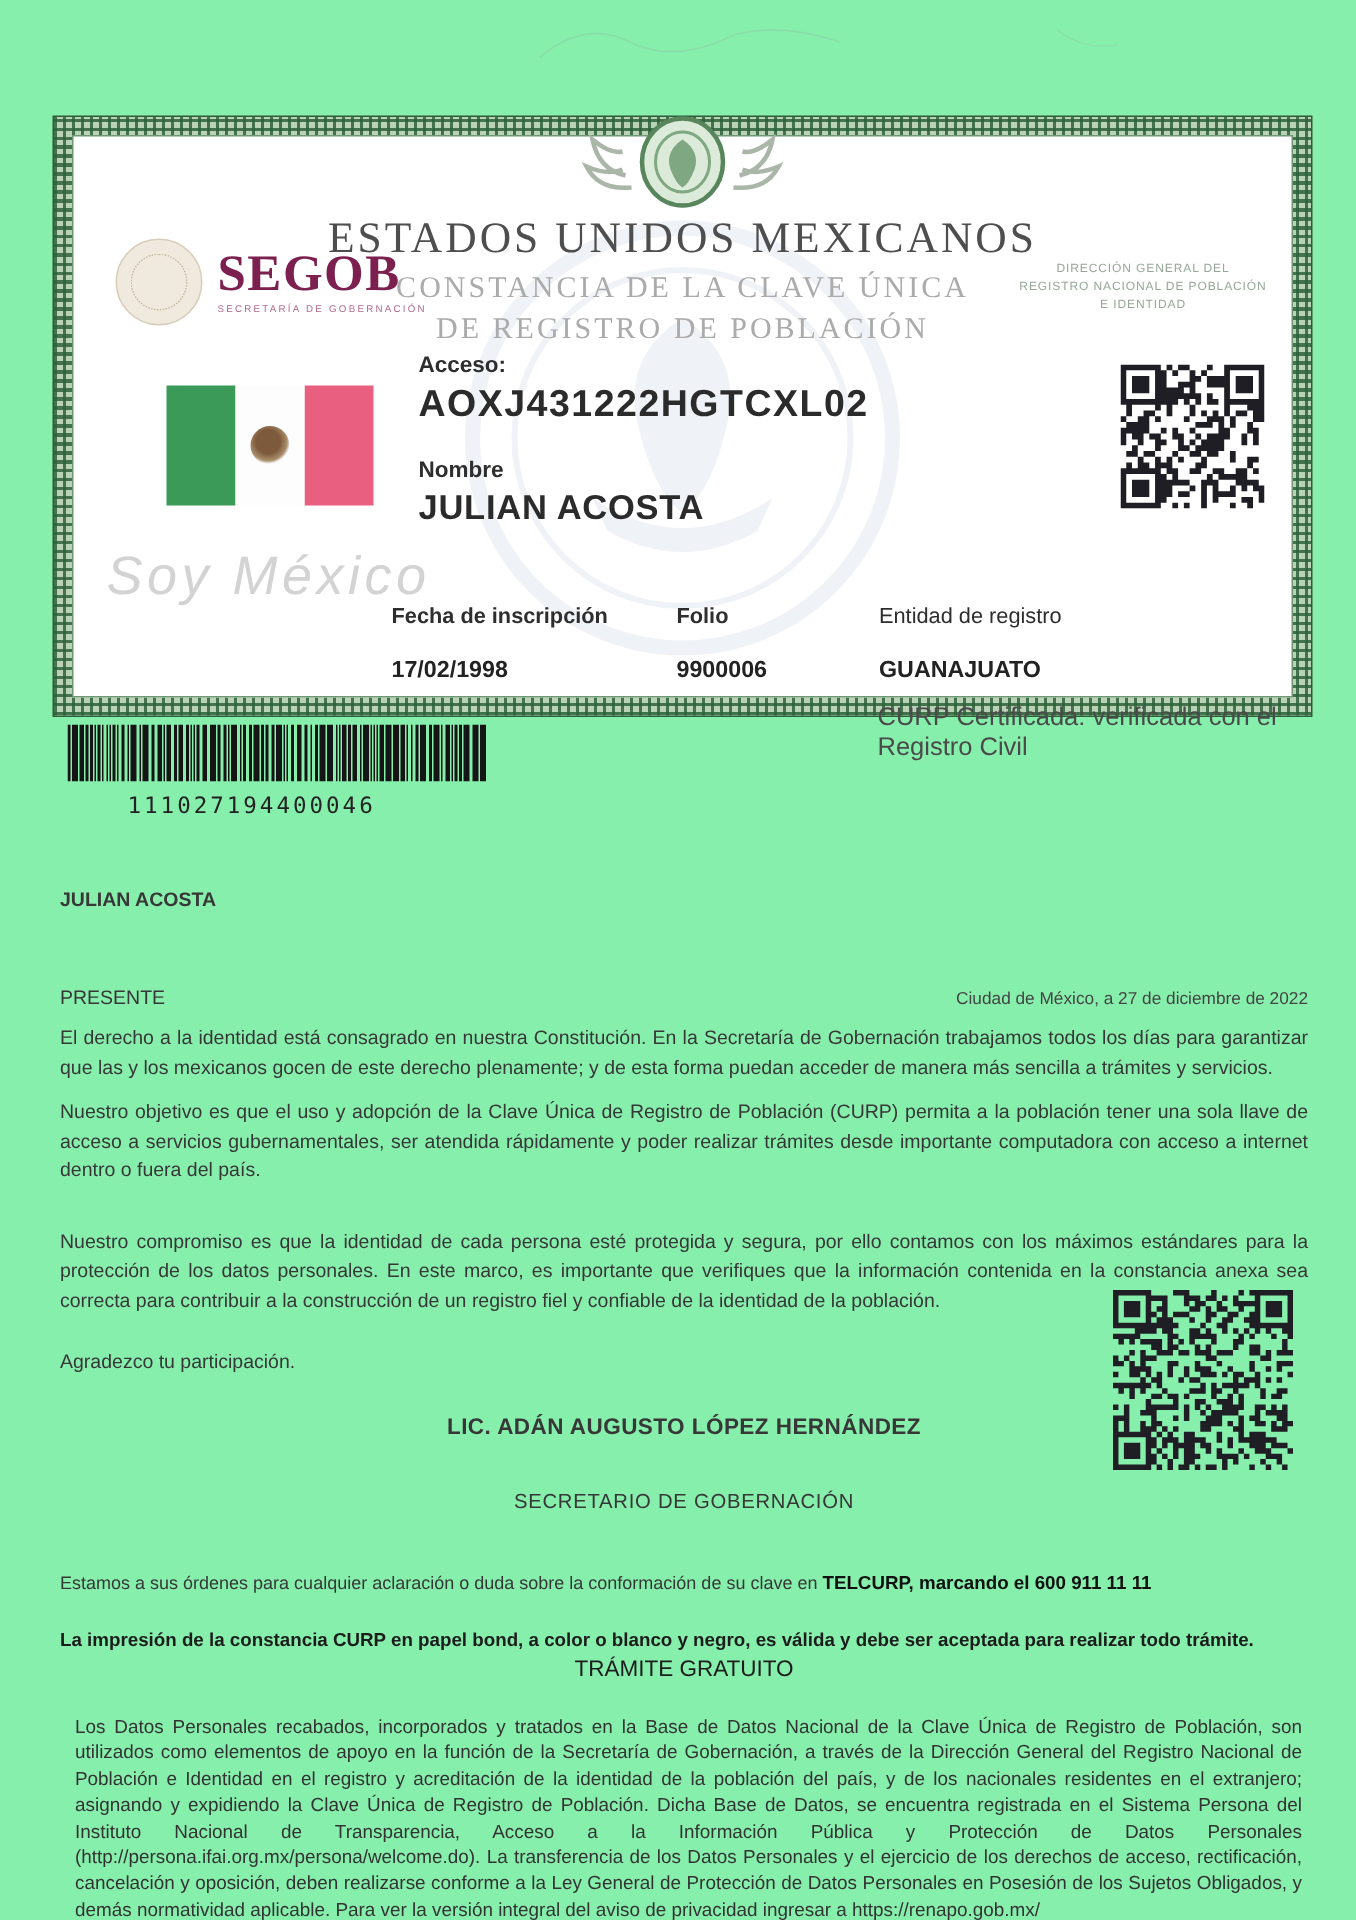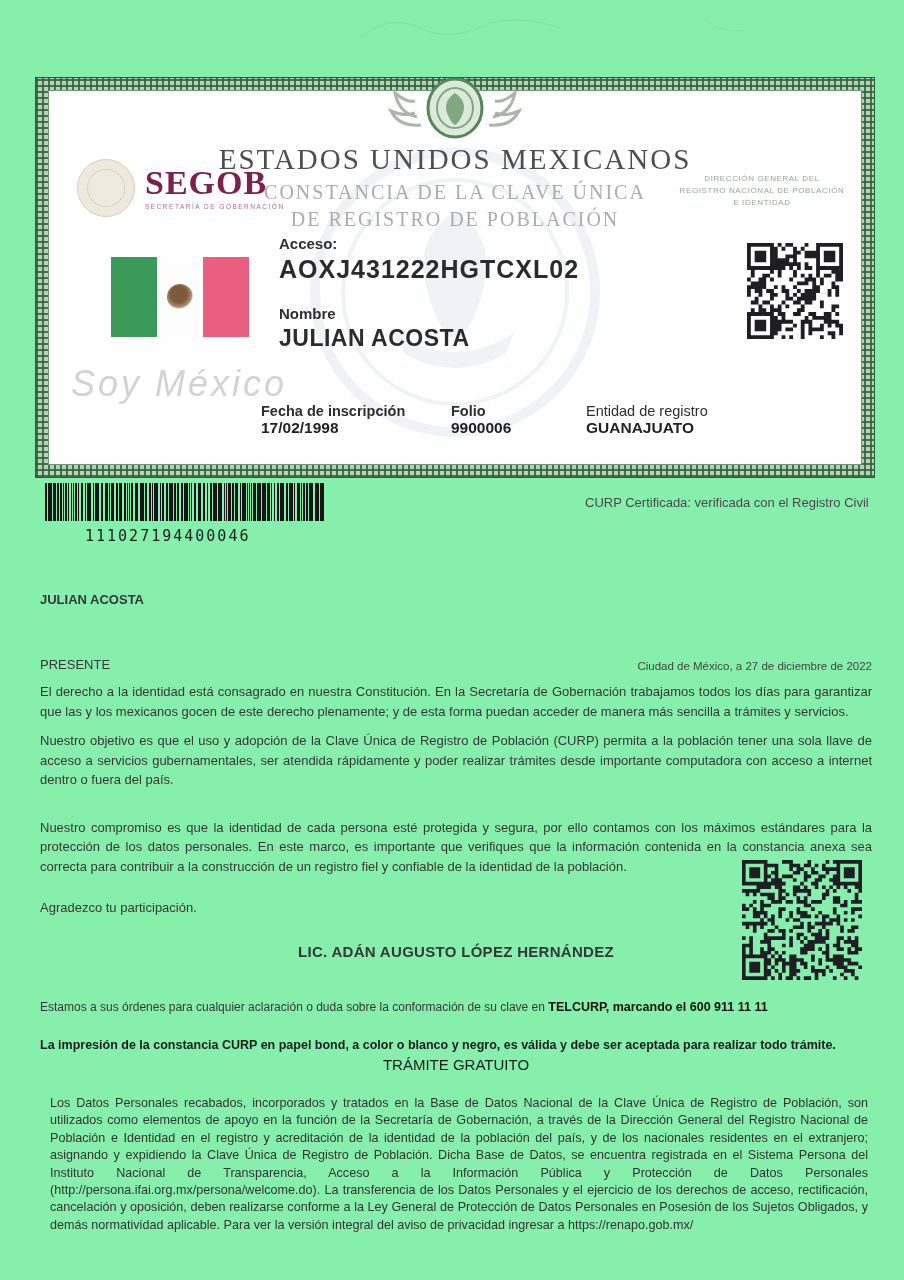--- a/index.html
+++ b/index.html
@@ -52,30 +52,30 @@
   .flag-emblem { position:absolute; left:50%; top:50%; transform:translate(-50%,-50%); width:26px; height:26px;
     border-radius:50%; background:radial-gradient(circle at 45% 40%, #7d5a3c 0 38%, #a98e6b 60%, transparent 70%); }
 
   .soy-mexico { position:absolute; left:22px; top:272px; font-size:36px; font-style:italic; color:#d3d3d3; letter-spacing:3px; }
 
   .qr1 { position:absolute; right:18px; top:152px; width:96px; height:96px; }
 
   .fields { position:absolute; left:212px; top:312px; display:flex; }
   .field { }
   .field .f-label { font-size:14.5px; color:#2e2e2e; }
-  .field .f-value { font-size:15.5px; font-weight:bold; color:#222; margin-top:0; }
+  .field .f-value { font-size:15.5px; font-weight:bold; color:#222; margin-top:19px; }
   .field.bold-label .f-label { font-weight:bold; }
   .field-1 { width:190px; }
   .field-2 { width:135px; }
   .field-3 { width:210px; }
 
   
   .barcode-wrap { position:absolute; left:45px; top:483px; }
   .barcode-num { font-family:"DejaVu Sans Mono", monospace; font-size:15px; color:#222; letter-spacing:2px; margin-top:2px; margin-left:40px; }
-  .certified-note { position:absolute; left:585px; top:495px; font-size:13px; color:#4a4a4a; }
+  .certified-note { position:absolute; left:585px; top:468px; font-size:17px; color:#4a4a4a; }
 
   
   .letter { position:absolute; left:40px; top:592px; width:832px; font-size:13px; color:#373737; }
   .recipient { font-weight:bold; font-size:13px; }
   .salute-row { display:flex; justify-content:space-between; align-items:flex-end; margin-top:50px; }
   .salutation { font-size:13px; }
   .date-line { font-size:11.5px; color:#444; }
   .para { text-align:justify; line-height:1.5; margin-top:10px; }
   .para.p3 { margin-top:28px; }
   .thanks { margin-top:24px; }
@@ -265,20 +265,21 @@
       <div class="salutation">PRESENTE</div>
       <div class="date-line">Ciudad de México, a 27 de diciembre de 2022</div>
     </div>
 
     <div class="para">El derecho a la identidad está consagrado en nuestra Constitución. En la Secretaría de Gobernación trabajamos todos los días para garantizar que las y los mexicanos gocen de este derecho plenamente; y de esta forma puedan acceder de manera más sencilla a trámites y servicios.</div>
     <div class="para">Nuestro objetivo es que el uso y adopción de la Clave Única de Registro de Población (CURP) permita a la población tener una sola llave de acceso a servicios gubernamentales, ser atendida rápidamente y poder realizar trámites desde importante computadora con acceso a internet dentro o fuera del país.</div>
     <div class="para p3">Nuestro compromiso es que la identidad de cada persona esté protegida y segura, por ello contamos con los máximos estándares para la protección de los datos personales. En este marco, es importante que verifiques que la información contenida en la constancia anexa sea correcta para contribuir a la construcción de un registro fiel y confiable de la identidad de la población.</div>
     <div class="thanks">Agradezco tu participación.</div>
 
     <div class="sig-name">LIC. ADÁN AUGUSTO LÓPEZ HERNÁNDEZ</div>
+    <div class="sig-title">SECRETARIO DE GOBERNACIÓN</div>
 
     <svg class="qr2 qr" viewBox="0 0 33 33">
         <path d="M0 0h1v1h-1zM1 0h1v1h-1zM2 0h1v1h-1zM3 0h1v1h-1zM4 0h1v1h-1zM5 0h1v1h-1zM6 0h1v1h-1zM11 0h1v1h-1zM12 0h1v1h-1zM13 0h1v1h-1zM18 0h1v1h-1zM23 0h1v1h-1zM25 0h1v1h-1zM26 0h1v1h-1zM27 0h1v1h-1zM28 0h1v1h-1zM29 0h1v1h-1zM30 0h1v1h-1zM31 0h1v1h-1zM32 0h1v1h-1zM0 1h1v1h-1zM6 1h1v1h-1zM7 1h1v1h-1zM8 1h1v1h-1zM9 1h1v1h-1zM13 1h1v1h-1zM14 1h1v1h-1zM15 1h1v1h-1zM17 1h1v1h-1zM18 1h1v1h-1zM20 1h1v1h-1zM22 1h1v1h-1zM26 1h1v1h-1zM32 1h1v1h-1zM0 2h1v1h-1zM2 2h1v1h-1zM3 2h1v1h-1zM4 2h1v1h-1zM6 2h1v1h-1zM9 2h1v1h-1zM13 2h1v1h-1zM15 2h1v1h-1zM16 2h1v1h-1zM19 2h1v1h-1zM22 2h1v1h-1zM23 2h1v1h-1zM24 2h1v1h-1zM25 2h1v1h-1zM26 2h1v1h-1zM28 2h1v1h-1zM29 2h1v1h-1zM30 2h1v1h-1zM32 2h1v1h-1zM0 3h1v1h-1zM2 3h1v1h-1zM3 3h1v1h-1zM4 3h1v1h-1zM6 3h1v1h-1zM8 3h1v1h-1zM9 3h1v1h-1zM14 3h1v1h-1zM15 3h1v1h-1zM17 3h1v1h-1zM19 3h1v1h-1zM20 3h1v1h-1zM23 3h1v1h-1zM26 3h1v1h-1zM28 3h1v1h-1zM29 3h1v1h-1zM30 3h1v1h-1zM32 3h1v1h-1zM0 4h1v1h-1zM2 4h1v1h-1zM3 4h1v1h-1zM4 4h1v1h-1zM6 4h1v1h-1zM7 4h1v1h-1zM9 4h1v1h-1zM11 4h1v1h-1zM12 4h1v1h-1zM13 4h1v1h-1zM17 4h1v1h-1zM18 4h1v1h-1zM21 4h1v1h-1zM22 4h1v1h-1zM25 4h1v1h-1zM26 4h1v1h-1zM28 4h1v1h-1zM29 4h1v1h-1zM30 4h1v1h-1zM32 4h1v1h-1zM0 5h1v1h-1zM6 5h1v1h-1zM8 5h1v1h-1zM9 5h1v1h-1zM10 5h1v1h-1zM14 5h1v1h-1zM17 5h1v1h-1zM20 5h1v1h-1zM21 5h1v1h-1zM24 5h1v1h-1zM25 5h1v1h-1zM26 5h1v1h-1zM32 5h1v1h-1zM0 6h1v1h-1zM1 6h1v1h-1zM2 6h1v1h-1zM3 6h1v1h-1zM4 6h1v1h-1zM5 6h1v1h-1zM6 6h1v1h-1zM7 6h1v1h-1zM8 6h1v1h-1zM9 6h1v1h-1zM10 6h1v1h-1zM11 6h1v1h-1zM16 6h1v1h-1zM19 6h1v1h-1zM20 6h1v1h-1zM25 6h1v1h-1zM26 6h1v1h-1zM27 6h1v1h-1zM28 6h1v1h-1zM29 6h1v1h-1zM30 6h1v1h-1zM31 6h1v1h-1zM32 6h1v1h-1zM4 7h1v1h-1zM5 7h1v1h-1zM6 7h1v1h-1zM7 7h1v1h-1zM9 7h1v1h-1zM10 7h1v1h-1zM14 7h1v1h-1zM15 7h1v1h-1zM17 7h1v1h-1zM20 7h1v1h-1zM22 7h1v1h-1zM24 7h1v1h-1zM26 7h1v1h-1zM28 7h1v1h-1zM31 7h1v1h-1zM32 7h1v1h-1zM0 8h1v1h-1zM1 8h1v1h-1zM2 8h1v1h-1zM3 8h1v1h-1zM4 8h1v1h-1zM10 8h1v1h-1zM11 8h1v1h-1zM14 8h1v1h-1zM15 8h1v1h-1zM16 8h1v1h-1zM17 8h1v1h-1zM18 8h1v1h-1zM23 8h1v1h-1zM25 8h1v1h-1zM29 8h1v1h-1zM32 8h1v1h-1zM1 9h1v1h-1zM3 9h1v1h-1zM5 9h1v1h-1zM6 9h1v1h-1zM7 9h1v1h-1zM8 9h1v1h-1zM10 9h1v1h-1zM12 9h1v1h-1zM14 9h1v1h-1zM18 9h1v1h-1zM22 9h1v1h-1zM23 9h1v1h-1zM31 9h1v1h-1zM7 10h1v1h-1zM8 10h1v1h-1zM10 10h1v1h-1zM11 10h1v1h-1zM15 10h1v1h-1zM17 10h1v1h-1zM22 10h1v1h-1zM25 10h1v1h-1zM26 10h1v1h-1zM31 10h1v1h-1zM3 11h1v1h-1zM5 11h1v1h-1zM8 11h1v1h-1zM9 11h1v1h-1zM10 11h1v1h-1zM12 11h1v1h-1zM13 11h1v1h-1zM15 11h1v1h-1zM16 11h1v1h-1zM17 11h1v1h-1zM19 11h1v1h-1zM20 11h1v1h-1zM21 11h1v1h-1zM25 11h1v1h-1zM26 11h1v1h-1zM28 11h1v1h-1zM30 11h1v1h-1zM31 11h1v1h-1zM32 11h1v1h-1zM0 12h1v1h-1zM2 12h1v1h-1zM5 12h1v1h-1zM6 12h1v1h-1zM7 12h1v1h-1zM17 12h1v1h-1zM18 12h1v1h-1zM27 12h1v1h-1zM28 12h1v1h-1zM0 13h1v1h-1zM1 13h1v1h-1zM3 13h1v1h-1zM5 13h1v1h-1zM10 13h1v1h-1zM11 13h1v1h-1zM15 13h1v1h-1zM19 13h1v1h-1zM25 13h1v1h-1zM30 13h1v1h-1zM31 13h1v1h-1zM32 13h1v1h-1zM3 14h1v1h-1zM4 14h1v1h-1zM5 14h1v1h-1zM6 14h1v1h-1zM10 14h1v1h-1zM13 14h1v1h-1zM15 14h1v1h-1zM16 14h1v1h-1zM17 14h1v1h-1zM21 14h1v1h-1zM25 14h1v1h-1zM28 14h1v1h-1zM30 14h1v1h-1zM0 15h1v1h-1zM3 15h1v1h-1zM4 15h1v1h-1zM6 15h1v1h-1zM8 15h1v1h-1zM10 15h1v1h-1zM13 15h1v1h-1zM16 15h1v1h-1zM17 15h1v1h-1zM18 15h1v1h-1zM20 15h1v1h-1zM22 15h1v1h-1zM23 15h1v1h-1zM26 15h1v1h-1zM32 15h1v1h-1zM5 16h1v1h-1zM7 16h1v1h-1zM8 16h1v1h-1zM12 16h1v1h-1zM14 16h1v1h-1zM15 16h1v1h-1zM22 16h1v1h-1zM24 16h1v1h-1zM25 16h1v1h-1zM26 16h1v1h-1zM28 16h1v1h-1zM30 16h1v1h-1zM0 17h1v1h-1zM1 17h1v1h-1zM2 17h1v1h-1zM3 17h1v1h-1zM4 17h1v1h-1zM5 17h1v1h-1zM6 17h1v1h-1zM8 17h1v1h-1zM16 17h1v1h-1zM18 17h1v1h-1zM20 17h1v1h-1zM21 17h1v1h-1zM22 17h1v1h-1zM23 17h1v1h-1zM24 17h1v1h-1zM26 17h1v1h-1zM1 18h1v1h-1zM3 18h1v1h-1zM5 18h1v1h-1zM9 18h1v1h-1zM14 18h1v1h-1zM15 18h1v1h-1zM16 18h1v1h-1zM18 18h1v1h-1zM19 18h1v1h-1zM22 18h1v1h-1zM27 18h1v1h-1zM30 18h1v1h-1zM31 18h1v1h-1zM3 19h1v1h-1zM7 19h1v1h-1zM8 19h1v1h-1zM10 19h1v1h-1zM11 19h1v1h-1zM13 19h1v1h-1zM18 19h1v1h-1zM21 19h1v1h-1zM23 19h1v1h-1zM27 19h1v1h-1zM29 19h1v1h-1zM30 19h1v1h-1zM6 20h1v1h-1zM11 20h1v1h-1zM15 20h1v1h-1zM16 20h1v1h-1zM19 20h1v1h-1zM20 20h1v1h-1zM21 20h1v1h-1zM23 20h1v1h-1zM0 21h1v1h-1zM2 21h1v1h-1zM6 21h1v1h-1zM7 21h1v1h-1zM8 21h1v1h-1zM9 21h1v1h-1zM10 21h1v1h-1zM11 21h1v1h-1zM13 21h1v1h-1zM15 21h1v1h-1zM17 21h1v1h-1zM20 21h1v1h-1zM21 21h1v1h-1zM22 21h1v1h-1zM23 21h1v1h-1zM26 21h1v1h-1zM27 21h1v1h-1zM29 21h1v1h-1zM31 21h1v1h-1zM2 22h1v1h-1zM5 22h1v1h-1zM6 22h1v1h-1zM7 22h1v1h-1zM13 22h1v1h-1zM16 22h1v1h-1zM18 22h1v1h-1zM19 22h1v1h-1zM20 22h1v1h-1zM21 22h1v1h-1zM22 22h1v1h-1zM26 22h1v1h-1zM28 22h1v1h-1zM29 22h1v1h-1zM30 22h1v1h-1zM31 22h1v1h-1zM0 23h1v1h-1zM1 23h1v1h-1zM2 23h1v1h-1zM7 23h1v1h-1zM11 23h1v1h-1zM13 23h1v1h-1zM17 23h1v1h-1zM18 23h1v1h-1zM19 23h1v1h-1zM23 23h1v1h-1zM25 23h1v1h-1zM26 23h1v1h-1zM30 23h1v1h-1zM31 23h1v1h-1zM0 24h1v1h-1zM2 24h1v1h-1zM5 24h1v1h-1zM7 24h1v1h-1zM8 24h1v1h-1zM16 24h1v1h-1zM17 24h1v1h-1zM18 24h1v1h-1zM19 24h1v1h-1zM21 24h1v1h-1zM23 24h1v1h-1zM26 24h1v1h-1zM27 24h1v1h-1zM29 24h1v1h-1zM31 24h1v1h-1zM32 24h1v1h-1zM0 25h1v1h-1zM2 25h1v1h-1zM5 25h1v1h-1zM6 25h1v1h-1zM7 25h1v1h-1zM9 25h1v1h-1zM11 25h1v1h-1zM16 25h1v1h-1zM17 25h1v1h-1zM22 25h1v1h-1zM23 25h1v1h-1zM29 25h1v1h-1zM30 25h1v1h-1zM31 25h1v1h-1zM0 26h1v1h-1zM1 26h1v1h-1zM2 26h1v1h-1zM3 26h1v1h-1zM4 26h1v1h-1zM5 26h1v1h-1zM6 26h1v1h-1zM8 26h1v1h-1zM10 26h1v1h-1zM13 26h1v1h-1zM14 26h1v1h-1zM19 26h1v1h-1zM23 26h1v1h-1zM25 26h1v1h-1zM26 26h1v1h-1zM27 26h1v1h-1zM0 27h1v1h-1zM6 27h1v1h-1zM7 27h1v1h-1zM9 27h1v1h-1zM10 27h1v1h-1zM11 27h1v1h-1zM13 27h1v1h-1zM14 27h1v1h-1zM15 27h1v1h-1zM16 27h1v1h-1zM19 27h1v1h-1zM21 27h1v1h-1zM23 27h1v1h-1zM24 27h1v1h-1zM25 27h1v1h-1zM26 27h1v1h-1zM27 27h1v1h-1zM28 27h1v1h-1zM29 27h1v1h-1zM0 28h1v1h-1zM2 28h1v1h-1zM3 28h1v1h-1zM4 28h1v1h-1zM6 28h1v1h-1zM7 28h1v1h-1zM9 28h1v1h-1zM11 28h1v1h-1zM12 28h1v1h-1zM13 28h1v1h-1zM14 28h1v1h-1zM16 28h1v1h-1zM17 28h1v1h-1zM21 28h1v1h-1zM25 28h1v1h-1zM26 28h1v1h-1zM27 28h1v1h-1zM29 28h1v1h-1zM30 28h1v1h-1zM31 28h1v1h-1zM0 29h1v1h-1zM2 29h1v1h-1zM3 29h1v1h-1zM4 29h1v1h-1zM6 29h1v1h-1zM8 29h1v1h-1zM11 29h1v1h-1zM13 29h1v1h-1zM14 29h1v1h-1zM17 29h1v1h-1zM19 29h1v1h-1zM23 29h1v1h-1zM26 29h1v1h-1zM27 29h1v1h-1zM28 29h1v1h-1zM32 29h1v1h-1zM0 30h1v1h-1zM2 30h1v1h-1zM3 30h1v1h-1zM4 30h1v1h-1zM6 30h1v1h-1zM7 30h1v1h-1zM9 30h1v1h-1zM11 30h1v1h-1zM13 30h1v1h-1zM14 30h1v1h-1zM15 30h1v1h-1zM19 30h1v1h-1zM20 30h1v1h-1zM21 30h1v1h-1zM22 30h1v1h-1zM24 30h1v1h-1zM28 30h1v1h-1zM29 30h1v1h-1zM30 30h1v1h-1zM0 31h1v1h-1zM6 31h1v1h-1zM7 31h1v1h-1zM10 31h1v1h-1zM13 31h1v1h-1zM14 31h1v1h-1zM20 31h1v1h-1zM22 31h1v1h-1zM27 31h1v1h-1zM30 31h1v1h-1zM0 32h1v1h-1zM1 32h1v1h-1zM2 32h1v1h-1zM3 32h1v1h-1zM4 32h1v1h-1zM5 32h1v1h-1zM6 32h1v1h-1zM8 32h1v1h-1zM10 32h1v1h-1zM12 32h1v1h-1zM13 32h1v1h-1zM15 32h1v1h-1zM17 32h1v1h-1zM18 32h1v1h-1zM20 32h1v1h-1zM25 32h1v1h-1zM28 32h1v1h-1zM31 32h1v1h-1z" fill="#1e1e24"></path>
       </svg>
 
     <div class="contact">
       <span>Estamos a sus órdenes para cualquier aclaración o duda sobre la conformación de su clave en </span><b>TELCURP, marcando el 600 911 11 11</b>
     </div>
 
     <div class="print-note">La impresión de la constancia CURP en papel bond, a color o blanco y negro, es válida y debe ser aceptada para realizar todo trámite.</div>

